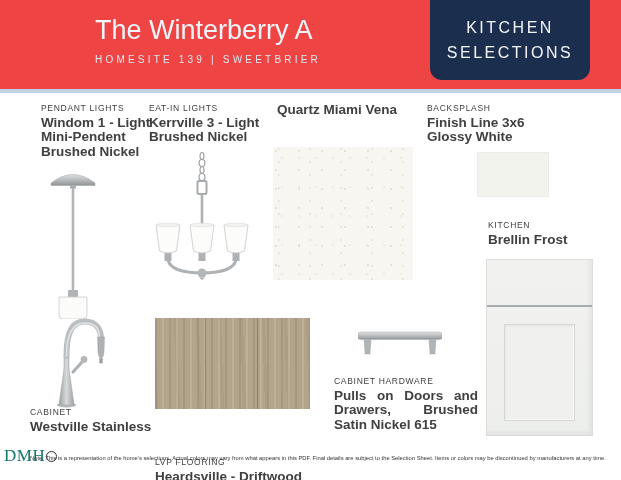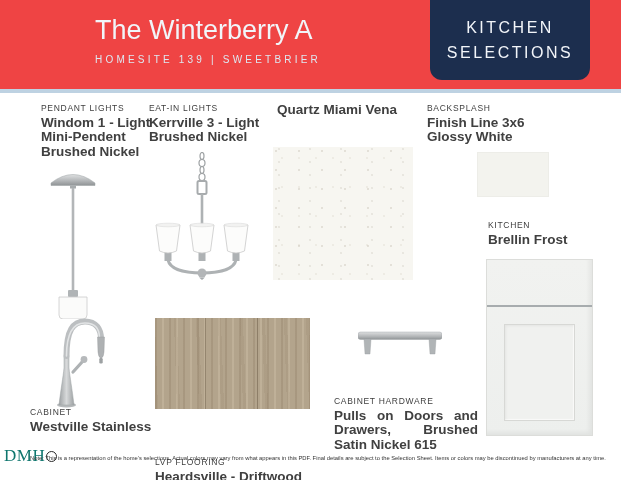--- a/index.html
+++ b/index.html
@@ -107,21 +107,21 @@
   <div class="sel" style="left:30px; top:407px; width:130px;">
     <div class="lab">CABINET</div>
     <div class="nam">Westville Stainless</div>
   </div>
 
   <div class="sel" style="left:155px; top:409px; width:160px;margin-top:48px;">
     <div class="lab">LVP FLOORING</div>
     <div class="nam">Heardsville - Driftwood</div>
   </div>
 
-  <div class="sel" style="left:334px; top:376px; width:144px;margin-top:20px;">
+  <div class="sel" style="left:334px; top:376px; width:144px;">
     <div class="lab">CABINET HARDWARE</div>
     <div class="nam just">Pulls on Doors and Drawers, Brushed Satin Nickel 615</div>
   </div>
 
   <div class="countertop"></div>
   <div class="tile"></div>
   <div class="floor"></div>
 
   <div class="cabinet">
     <div class="cab-drawer"></div>

